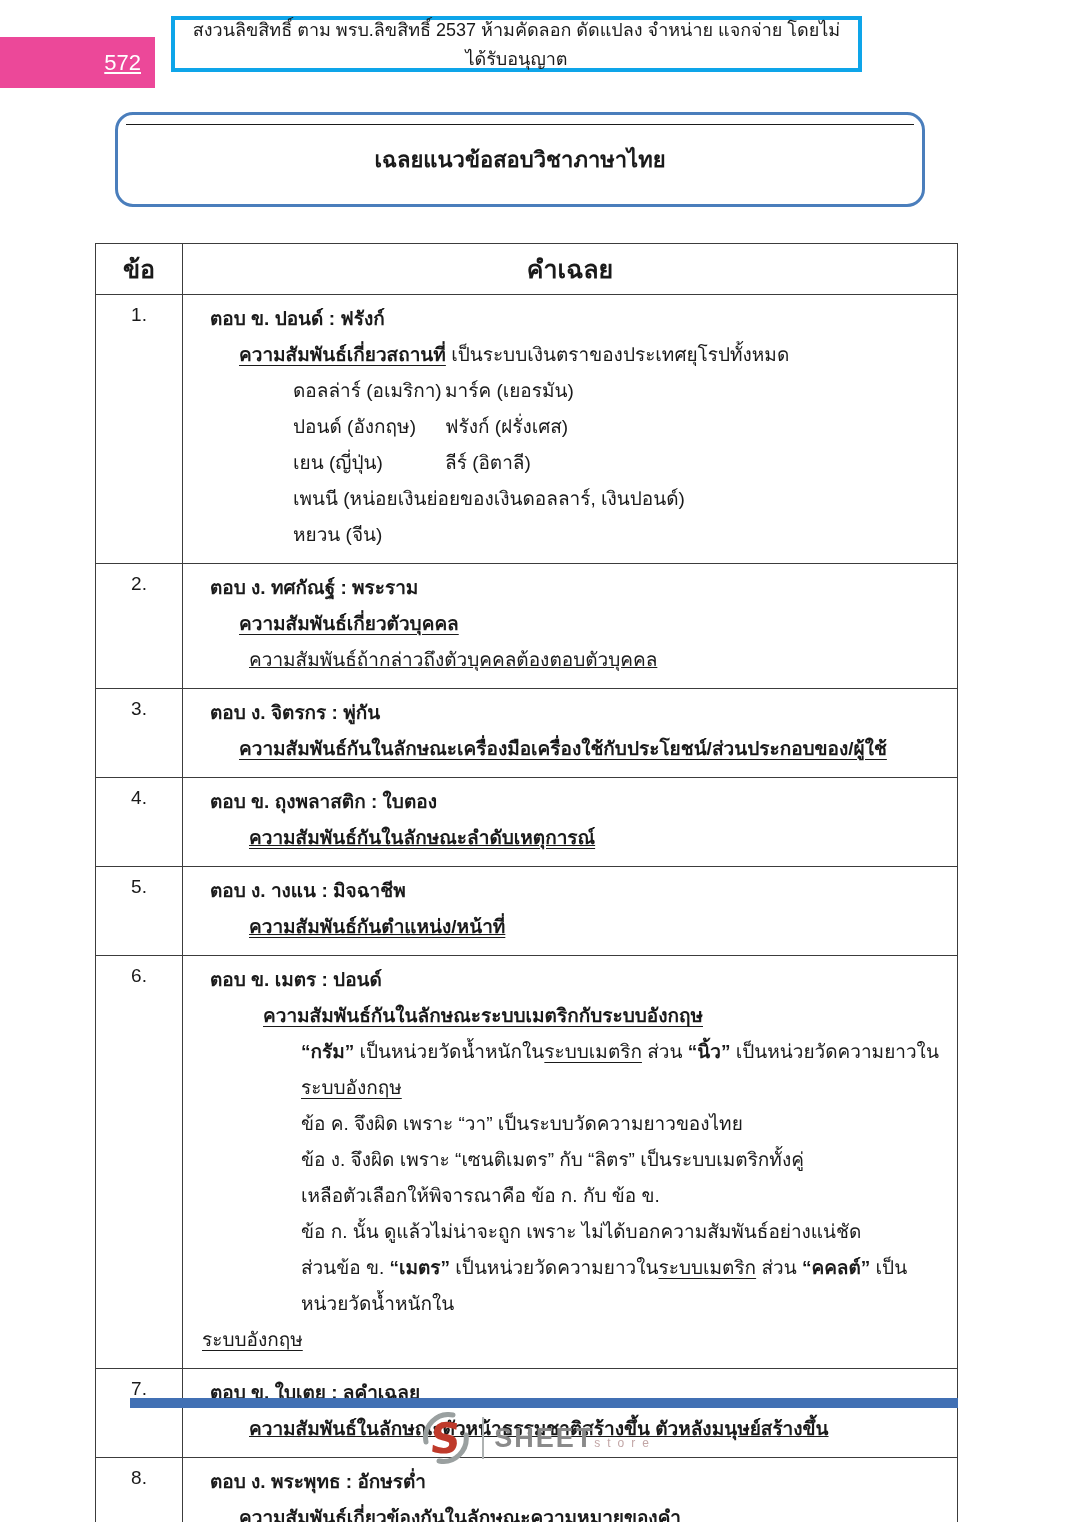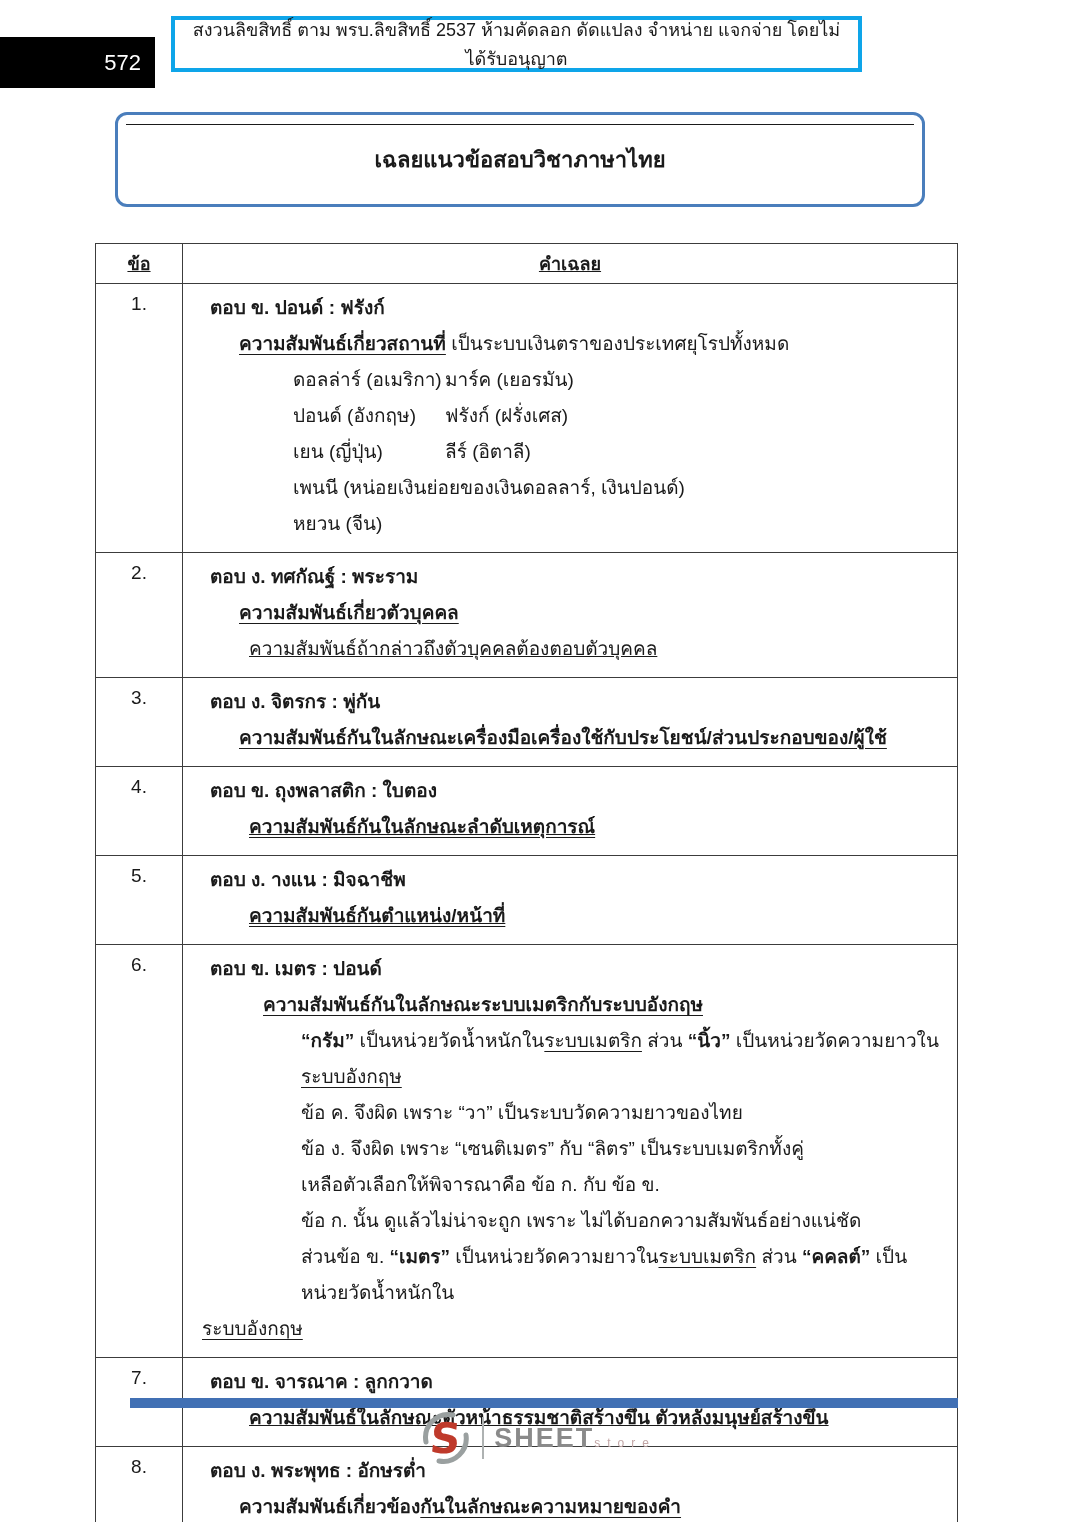--- a/index.html
+++ b/index.html
@@ -5,50 +5,50 @@
   * { margin:0; padding:0; box-sizing:border-box; }
   html,body { background:#ffffff; }
   body {
     width:1076px; height:1522px; position:relative;
     font-family:"Liberation Sans","DejaVu Sans",sans-serif;
     color:#1a1a1a;
   }
   
   .pagenum-box {
     position:absolute; left:0; top:37px; width:155px; height:51px;
-    background:#000000; color:#fff; display:flex; align-items:center; justify-content:flex-end;
-    padding-right:14px; font-size:22px;
+    background:#ec4899; color:#fff; display:flex; align-items:center; justify-content:flex-end;
+    padding-right:14px; font-size:22px;text-decoration:underline;
   }
   .copyright-box {
     position:absolute; left:171px; top:16px; width:691px; height:56px;
     border:4px solid #0ea5e9; display:flex; align-items:center; justify-content:center;
     font-size:18px; text-align:center; padding:0 10px;
   }
   
   .title-box {
     position:absolute; left:115px; top:112px; width:810px; height:95px;
-    border:3px solid #4a7ebc; border-radius:12px;
+    border:3px solid #4a7ebc; border-radius:18px;
     display:flex; align-items:center; justify-content:center;
   }
   .title-inner-line {
     position:absolute; top:9px; left:8px; right:8px; height:0;
     border-top:1.5px solid #1a1a1a;
   }
   .title-text { font-size:22px; font-weight:bold; }
   
   table.answers {
     position:absolute; left:95px; top:243px; width:863px;
     border-collapse:collapse; table-layout:fixed;
     font-size:19px;
   }
   table.answers th, table.answers td {
     border:1.6px solid #3c3c3c; vertical-align:top;
   }
   th.col-no, td.cell-no { width:87px; text-align:center; }
-  th { font-weight:bold; font-size:18px; padding:5px 0;text-decoration:underline; }
+  th { font-weight:bold; font-size:25px; padding:5px 0; }
   td.cell-no { padding-top:9px; font-size:19px; }
   td.cell-ans { padding:6px 8px 10px 16px; }
   tr.row-8 td { padding-bottom:48px; }
   .line { line-height:36px; min-height:36px; }
   .b { font-weight:bold; }
   .u { text-decoration:underline; text-underline-offset:4px; }
   .ind-answer { padding-left:11px; }
   .ind-sub    { padding-left:40px; }
   .ind-sub2   { padding-left:64px;font-family:Liberation Serif, serif; }
   .ind-detail { padding-left:50px;text-decoration:underline; }
@@ -144,21 +144,21 @@
           <div class="line ind-deep"><span>ข้อ ง. จึงผิด เพราะ “เซนติเมตร” กับ “ลิตร” เป็นระบบเมตริกทั้งคู่</span></div>
           <div class="line ind-deep"><span>เหลือตัวเลือกให้พิจารณาคือ ข้อ ก. กับ ข้อ ข.</span></div>
           <div class="line ind-deep"><span>ข้อ ก. นั้น ดูแล้วไม่น่าจะถูก เพราะ ไม่ได้บอกความสัมพันธ์อย่างแน่ชัด</span></div>
           <div class="line ind-deep"><span>ส่วนข้อ ข. </span><span class="b">“เมตร”</span><span> เป็นหน่วยวัดความยาวใน</span><span class="u">ระบบเมตริก</span><span> ส่วน </span><span class="b">“คคลต์”</span><span> เป็นหน่วยวัดน้ำหนักใน</span></div>
           <div class="line ind-flush"><span class="u">ระบบอังกฤษ</span></div>
         </td>
       </tr>
       <tr class="row-7">
         <td class="cell-no">7.</td>
         <td class="cell-ans">
-          <div class="line ind-answer"><span class="b">ตอบ ข.  จารณาค  :  ลูกกวาด</span></div>
+          <div class="line ind-answer"><span class="b">ตอบ ข.  ใบเตย  :  ลูคำเฉลย</span></div>
           <div class="line ind-detail"><span class="b">ความสัมพันธ์ในลักษณะตัวหน้าธรรมชาติสร้างขึ้น ตัวหลังมนุษย์สร้างขึ้น</span></div>
         </td>
       </tr>
       <tr class="row-8">
         <td class="cell-no">8.</td>
         <td class="cell-ans">
           <div class="line ind-answer"><span class="b">ตอบ ง.  พระพุทธ  :  อักษรต่ำ</span></div>
           <div class="line ind-sub"><span class="b">ความสัมพันธ์เกี่ยวข้อง</span><span class="b u">กันในลักษณะความหมายของคำ</span></div>
         </td>
       </tr>

